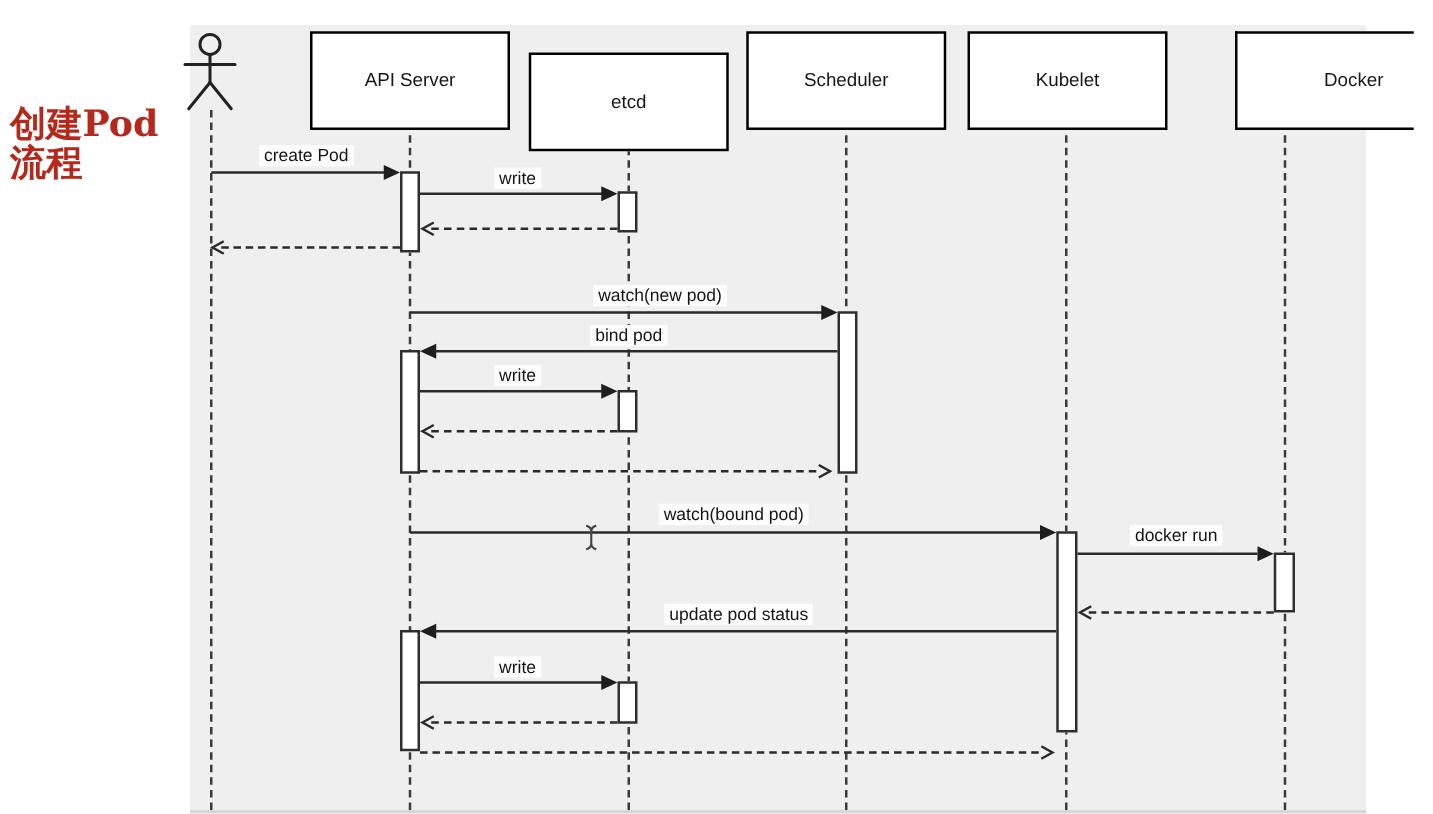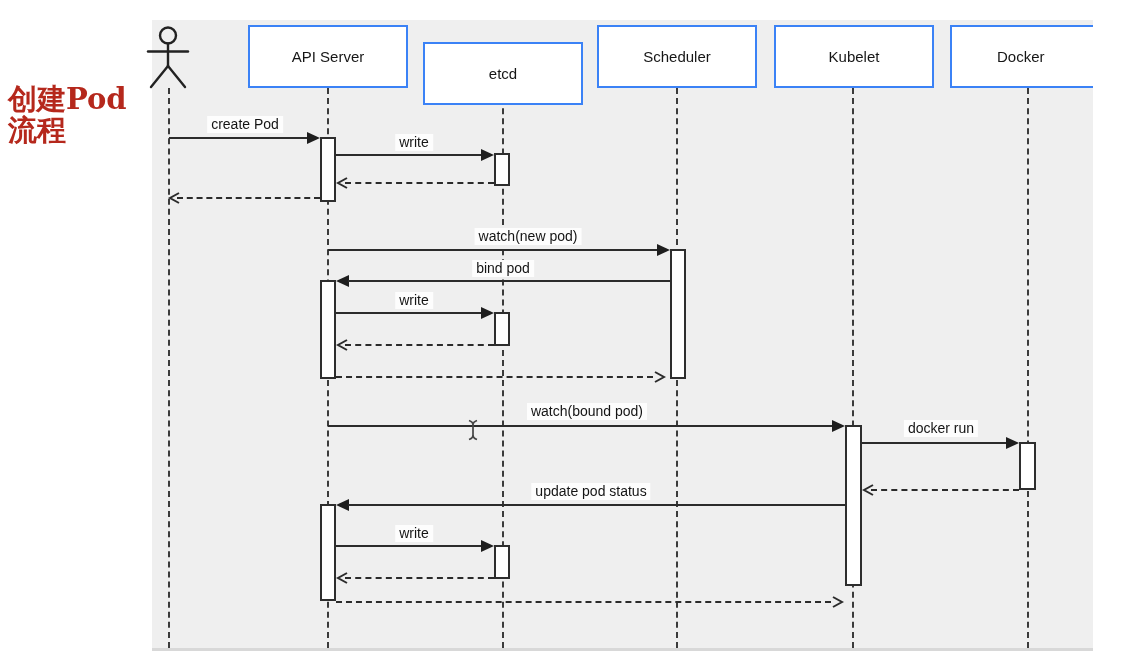--- a/index.html
+++ b/index.html
@@ -2,24 +2,24 @@
 <html><head>
 <meta charset="utf-8">
 <style>
   html,body{margin:0;padding:0;background:#fff;}
   .stage{position:relative;width:1146px;height:651px;background:#fff;overflow:hidden;
          font-family:"Liberation Sans","DejaVu Sans",sans-serif;}
   .diagram-bg{position:absolute;left:152px;top:20px;width:941px;height:631px;
               background:#efefef;border-bottom:3px solid #d8d8d8;box-sizing:border-box;}
   .caption{position:absolute;left:8px;top:84px;color:#b5281c;font-weight:bold;
            font-family:"DejaVu Serif","Liberation Serif",serif;font-size:29px;line-height:31px;}
-  .pbox{position:absolute;top:25px;width:160px;height:63px;background:#fff;
-        border:2px solid #3b82f6;box-sizing:border-box;display:flex;align-items:center;
+  .pbox{position:absolute;top:25px;width:160px;height:79px;background:#fff;
+        border:2px solid #000000;box-sizing:border-box;display:flex;align-items:center;
         justify-content:center;font-size:15px;color:#161616;}
-  .pbox-clip{width:143px;border-right:none;justify-content:flex-start;padding-left:45px;}
+  .pbox-clip{width:143px;border-right:none;justify-content:center;padding-left:45px;margin-left:38px;}
   .lifeline{position:absolute;top:88px;height:560px;width:0;border-left:2px dashed #3b3b3b;}
   .act{position:absolute;background:#fff;border:2px solid #2e2e2e;box-sizing:border-box;}
   .sline{position:absolute;height:0;border-top:2px solid #2b2b2b;}
   .dline{position:absolute;height:0;border-top:2px dashed #2b2b2b;}
   .ah-r{position:absolute;width:0;height:0;border-left:13px solid #1e1e1e;
         border-top:6px solid transparent;border-bottom:6px solid transparent;}
   .ah-l{position:absolute;width:0;height:0;border-right:13px solid #1e1e1e;
         border-top:6px solid transparent;border-bottom:6px solid transparent;}
   .oh{position:absolute;}
   .mlabel{position:absolute;transform:translateX(-50%);background:#fdfdfd;padding:0 4px;

